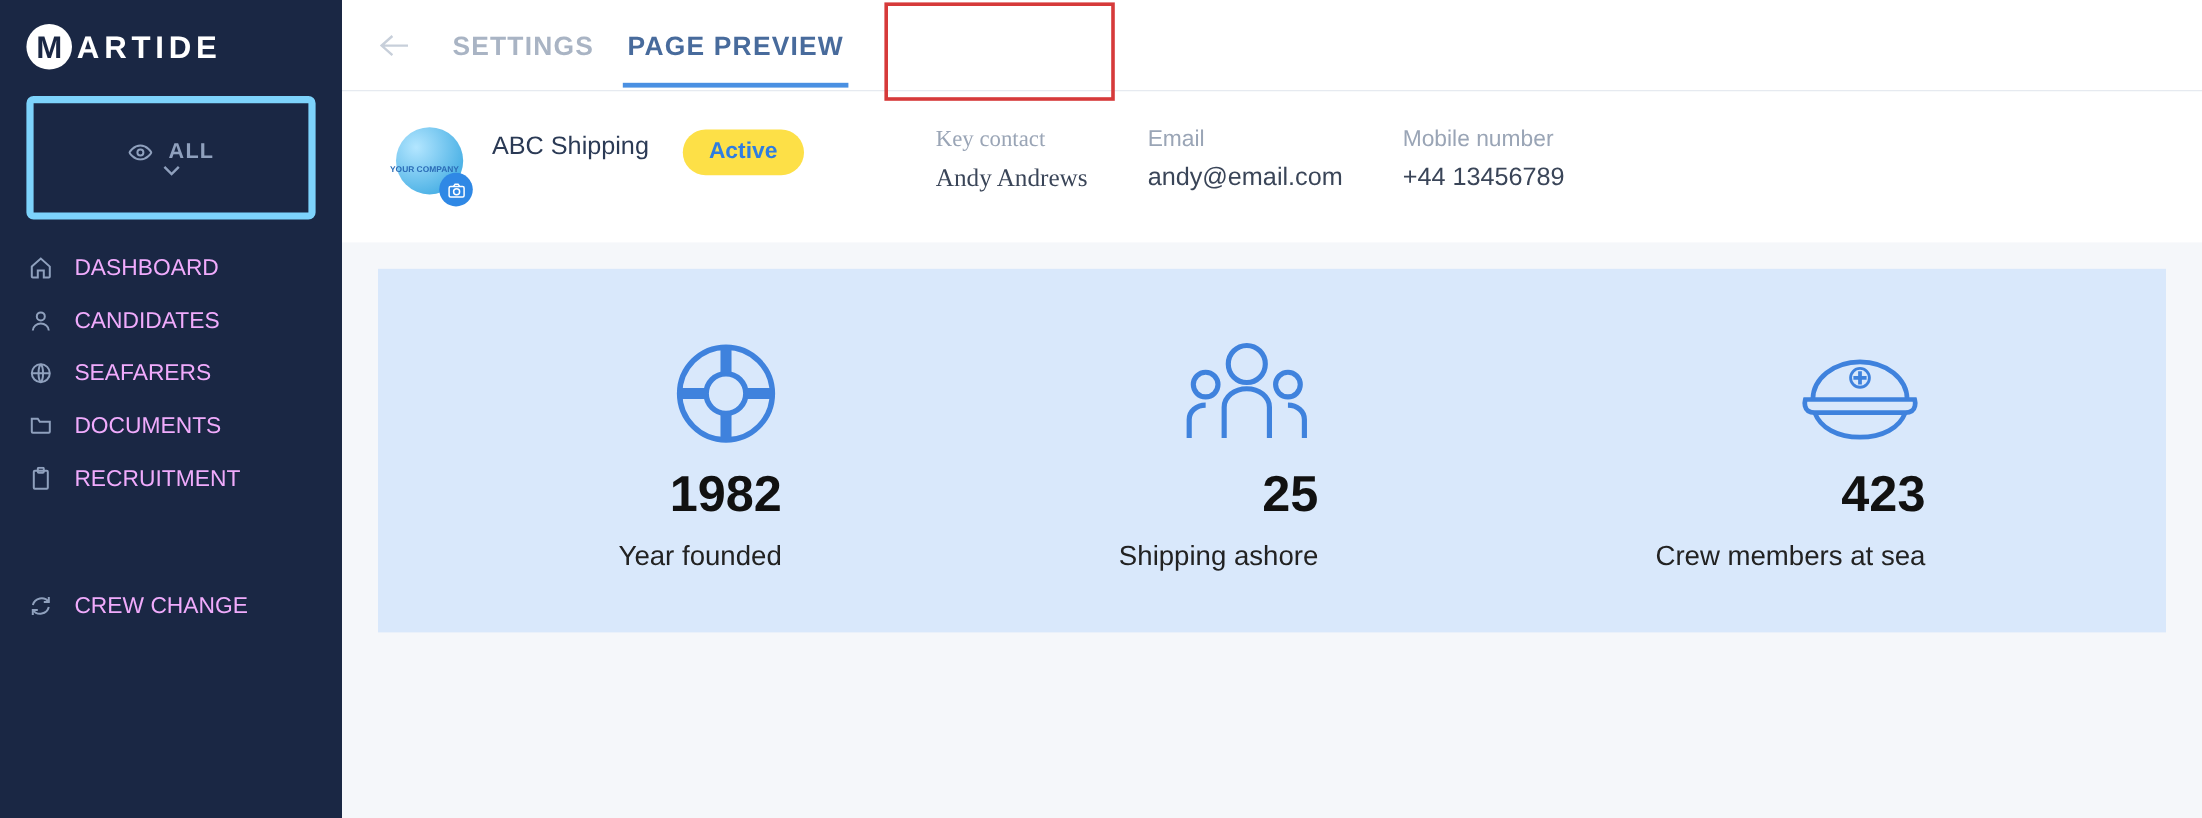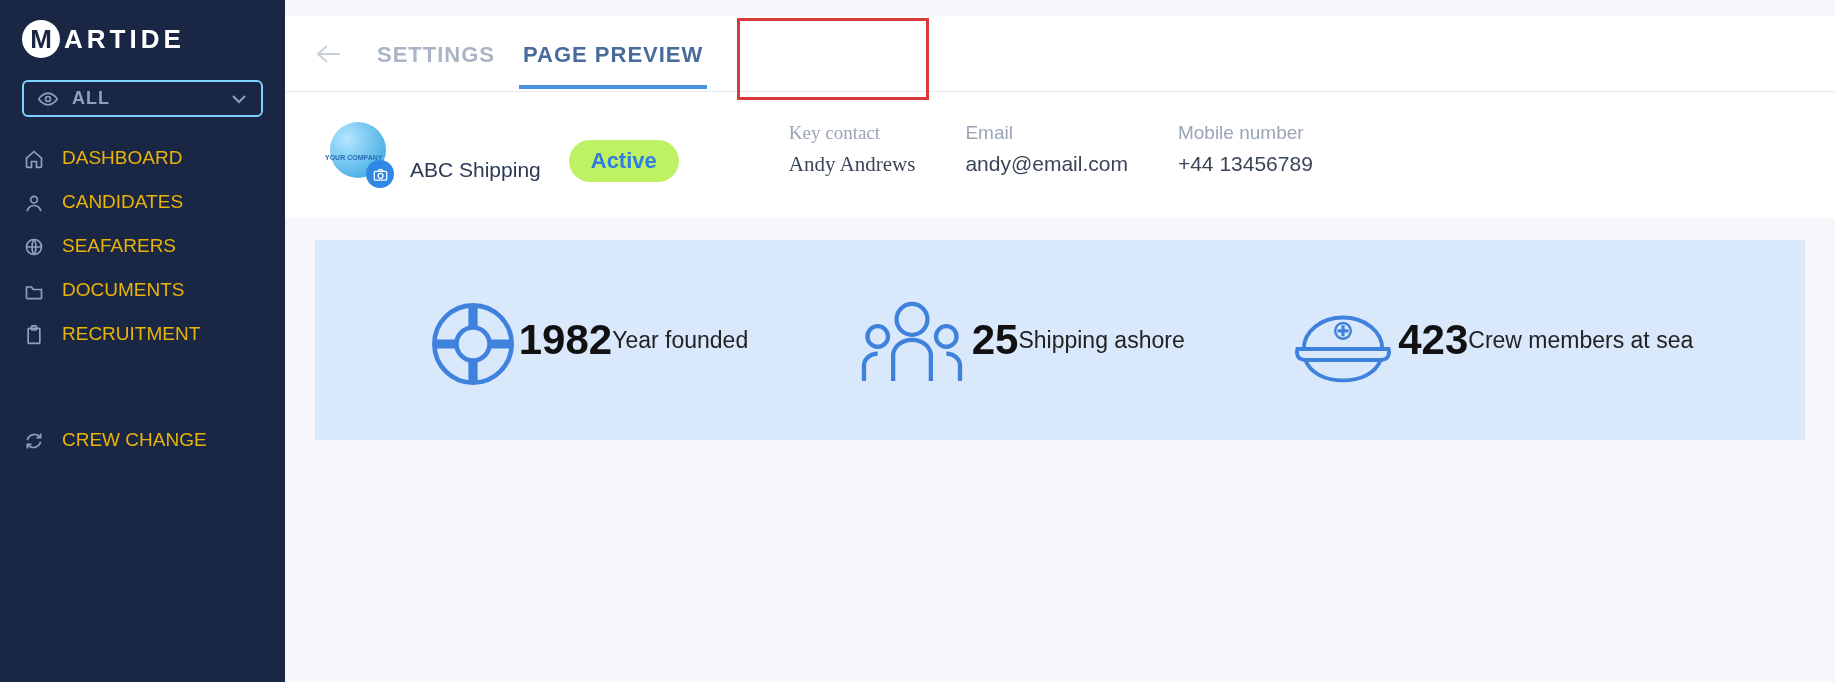--- a/index.html
+++ b/index.html
@@ -18,56 +18,56 @@
   }
   .logo-wrap{display:flex;align-items:center;gap:4px;margin-bottom:22px;}
   .logo-mark{
     width:38px;height:38px;border-radius:50%;
     background:#fff;color:#1a2744;display:flex;align-items:center;justify-content:center;
     font-weight:700;font-size:26px;
   }
   .logo-text{color:#fff;font-weight:600;letter-spacing:4px;font-size:26px;}
 
   .filter-box{
-    border:2px solid #7dd3fc;border-radius:6px;
-    padding:6px 14px;display:flex;align-items:center;justify-content:space-between;
-    margin-bottom:30px;cursor:pointer;
+    border:6px solid #7dd3fc;border-radius:6px;
+    padding:30px 14px;display:flex;align-items:center;justify-content:space-between;
+    margin-bottom:30px;cursor:pointer;flex-direction:column;
   }
   .filter-left{display:flex;align-items:center;gap:14px;color:#8fa0bd;font-size:18px;font-weight:600;letter-spacing:1px;}
   .eye-icon svg, .chev-icon svg {display:block;}
 
   .nav-list{list-style:none;display:flex;flex-direction:column;gap:22px;}
-  .nav-item{display:flex;align-items:flex-end;gap:16px;color:#eab308;font-size:19px;font-weight:500;cursor:pointer;}
+  .nav-item{display:flex;align-items:flex-start;gap:16px;color:#f0abfc;font-size:19px;font-weight:500;cursor:pointer;}
   .nav-item .icon{width:24px;display:flex;justify-content:center;}
   .nav-sep{height:40px;}
 
   
-  .main{flex:1;display:flex;flex-direction:column;background:#f5f7fa;margin-top:16px;}
+  .main{flex:1;display:flex;flex-direction:column;background:#f5f7fa;}
   .header{background:#fff;border-bottom:1px solid #e6eaf0;padding:0 30px;display:flex;align-items:center;height:76px;position:relative;}
   .back-arrow{margin-right:22px;color:#c7cfda;cursor:pointer;}
   .tab{font-size:22px;font-weight:600;letter-spacing:1px;color:#a9b4c4;padding:24px 14px 21px;cursor:pointer;position:relative;}
   .tab.active{color:#486b9c;}
   .tab.active::after{content:"";position:absolute;left:10px;right:10px;bottom:0;height:4px;background:#4a90e2;}
   .highlight-box{position:absolute;border:3px solid #d63a3a;top:2px;left:452px;width:192px;height:82px;pointer-events:none;}
 
   .profile-row{background:#fff;display:flex;align-items:flex-start;padding:30px 45px 36px;gap:50px;}
-  .company-block{display:flex;align-items:flex-end;gap:20px;}
+  .company-block{display:flex;align-items:flex-start;gap:20px;}
   .avatar-wrap{position:relative;width:60px;height:60px;}
   .avatar{width:56px;height:56px;border-radius:50%;background:radial-gradient(circle at 30% 30%, #b3e6ff, #2aa0dd);position:relative;}
   .avatar-label{position:absolute;top:32px;left:-5px;font-size:7px;color:#2b6cb7;font-weight:700;white-space:nowrap;}
   .cam-badge{position:absolute;right:-4px;bottom:-6px;width:28px;height:28px;border-radius:50%;background:#2f88e5;display:flex;align-items:center;justify-content:center;color:#fff;cursor:pointer;}
   .company-name{font-size:21px;color:#2b3a55;margin-top:4px;}
-  .badge{background:#bef264;color:#2f7de0;font-weight:600;font-size:22px;padding:8px 22px;border-radius:22px;margin-left:8px;margin-top:2px;}
+  .badge{background:#fde047;color:#2f7de0;font-weight:600;font-size:19px;padding:8px 22px;border-radius:22px;margin-left:8px;margin-top:2px;}
   .info-col{display:flex;flex-direction:column;gap:8px;}
   .info-label{color:#9aa5b6;font-size:19px;}
   .info-value{color:#3a4558;font-size:21px;}
 
   
   .stats{margin:0 30px;background:#d9e8fb;margin-top:22px;display:flex;justify-content:space-around;align-items:flex-start;padding:50px 60px 50px;}
-  .stat{display:flex;flex-direction:row;align-items:center;gap:0;}
+  .stat{display:flex;flex-direction:column;align-items:flex-end;gap:14px;}
   .stat-icon{height:100px;display:flex;align-items:flex-end;justify-content:center;}
   .stat-value{font-size:42px;font-weight:700;color:#111;}
   .stat-label{font-size:23px;color:#222;}
 
   svg{display:block;}
 </style>
 </head>
 <body>
 
 <aside class="sidebar">

